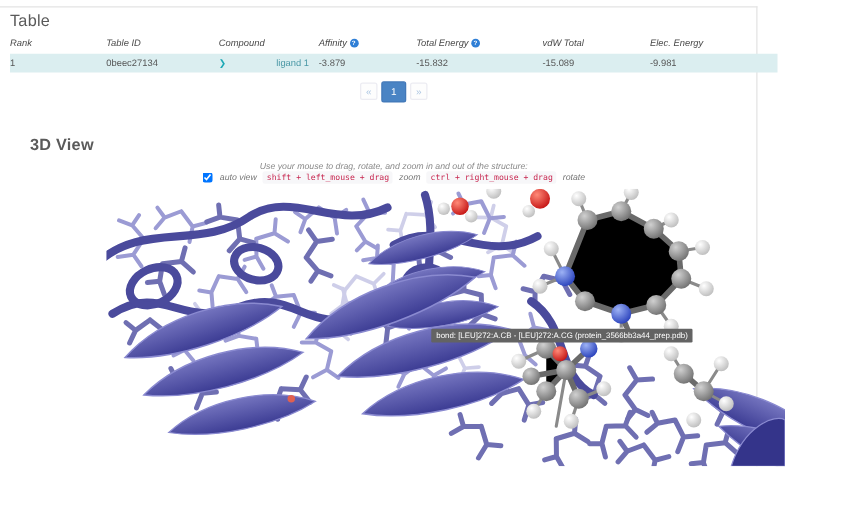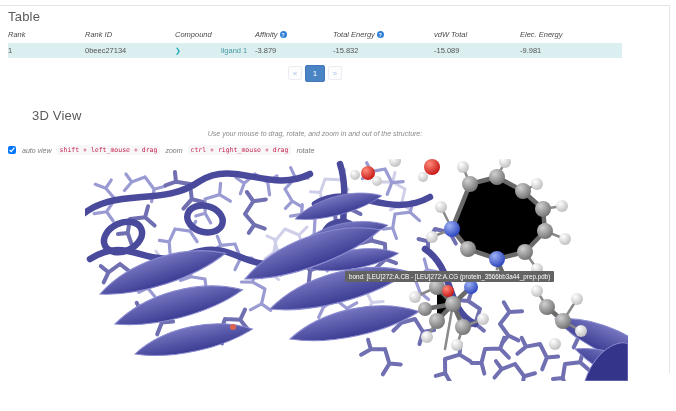--- a/index.html
+++ b/index.html
@@ -1,24 +1,24 @@
 <!DOCTYPE html>
 <html><head>
 <meta charset="utf-8">
 <style>
   * { margin:0; padding:0; box-sizing:border-box; }
   html,body { width:676px; height:411px; background:#fff; overflow:hidden;
     font-family:"Liberation Sans", sans-serif; color:#555; }
 
-  .card { position:absolute; left:0; top:5px; width:670px; height:368px;
+  .card { position:absolute; left:0; top:5px; width:606px; height:368px;
     background:#fff; border-top:1px solid #e4e4e4; border-right:1px solid #e4e4e4;
     padding:3px 0 0 8px; }
 
   .sec-title { font-size:13px; color:#5a5a5a; letter-spacing:.2px; }
-  .t3d { margin-top:26px; margin-left:24px; }
+  .t3d { margin-top:26px; margin-left:16px;font-weight:bold; }
 
   .tgrid { display:grid; grid-template-columns:77px 90px 80px 78px 101px 86px 1fr;
     width:614px; align-items:center; }
   .thead { margin-top:4px; height:13px; font-size:7.5px; font-style:italic; color:#4a4a4a; }
   .th { display:flex; align-items:center; gap:2px; }
   .trow { margin-top:2px; height:15px; background:#dbeef0; font-size:7.5px; color:#555; }
   .trow > div { padding-left:0; }
   .info { display:inline-flex; align-items:center; justify-content:center;
     width:7px; height:7px; border-radius:50%; background:#2f7fd6; color:#fff;
     font-size:5px; font-weight:bold; font-style:normal; }
@@ -28,21 +28,21 @@
   .pager { margin-top:6px; width:614px; display:flex; justify-content:center;
     align-items:center; gap:3px; height:18px; }
   .pbtn { display:inline-flex; align-items:center; justify-content:center;
     width:14px; height:14px; background:#fdfdfd; border:1px solid #ececf2;
     border-radius:2px; color:#a9c4e2; font-size:8px; cursor:pointer; }
   .pbtn.active { width:20px; height:17px; background:#4a84c4; border-color:#4278b8;
     color:#fff; }
 
   .instr1 { margin-top:7px; width:614px; text-align:center; font-size:7px;
     font-style:italic; color:#8a8a8a; }
-  .instr2 { margin-top:8px; width:614px; display:flex; justify-content:flex-start;
+  .instr2 { margin-top:0; width:614px; display:flex; justify-content:center;
     align-items:center; gap:5px; font-size:7px; font-style:italic; color:#777; }
   .instr2 input { width:8px; height:8px; margin-right:1px; }
   code.kbd { font-family:"DejaVu Sans Mono", monospace; font-style:normal;
     font-size:6.5px; color:#c7254e; background:#f7f7f9; padding:1px 3px;
     border-radius:2px; }
 
   .viewer { position:relative; margin-top:4px; margin-left:77px; width:543px;
     height:222px; overflow:hidden; cursor:grab; }
   .viewer svg { display:block; }
   .vtooltip { position:absolute; left:260px; top:112px; background:#636363;
@@ -51,21 +51,21 @@
 </style>
 </head>
 <body>
 
 <div class="card">
 
   <div class="sec-title">Table</div>
 
   <div class="tgrid thead">
     <div class="th">Rank</div>
-    <div class="th">Rank ID</div>
+    <div class="th">Table ID</div>
     <div class="th">Compound</div>
     <div class="th">
       <span>Affinity</span>
       <span class="info">?</span>
     </div>
     <div class="th">
       <span>Total Energy</span>
       <span class="info">?</span>
     </div>
     <div class="th">vdW Total</div>

